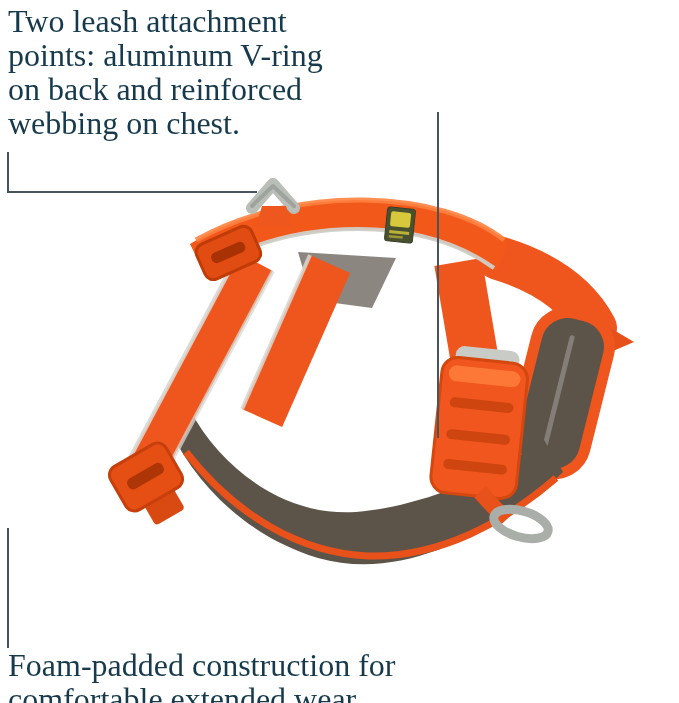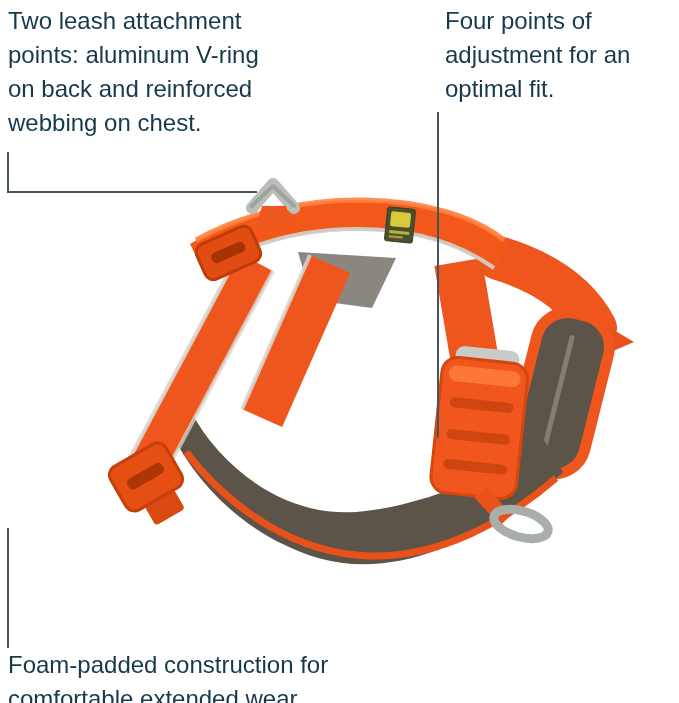--- a/index.html
+++ b/index.html
@@ -6,24 +6,25 @@
   .canvas{
     position:relative;
     width:679px;height:703px;
     background:#ffffff;
     overflow:hidden;
     font-family:"Liberation Sans", sans-serif;
   }
   .callout-text{
     position:absolute;
     color:#16394B;
-    font-size:24px;
+    font-size:32px;
     line-height:34px;
     white-space:pre-line;
     letter-spacing:0;
+    font-family:Liberation Serif, serif;
   }
   .callout-line{
     position:absolute;
     background:#46545B;
   }
   .v-line{width:2px;}
   .h-line{height:2px;}
   .harness{position:absolute;left:0;top:0;}
 </style>
 </head>
@@ -97,22 +98,19 @@
     <ellipse cx="521" cy="524" rx="28" ry="13" transform="rotate(16 521 524)" fill="none" stroke="#A9AEA9" stroke-width="9"></ellipse>
   </svg>
 
   <div class="callout-text" style="left:8px; top:4px; width:330px;">Two leash attachment
 points: aluminum V-ring
 on back and reinforced
 webbing on chest.</div>
   <div class="callout-line v-line" style="left:7px; top:152px; height:41px;"></div>
   <div class="callout-line h-line" style="left:7px; top:191px; width:250px;"></div>
 
-  <div class="callout-text" style="left:445px; top:4px; width:230px;">Four points of
-adjustment for an
-optimal fit.</div>
   <div class="callout-line v-line" style="left:437px; top:112px; height:326px;"></div>
 
   <div class="callout-line v-line" style="left:7px; top:528px; height:120px;"></div>
   <div class="callout-text" style="left:8px; top:648px; width:420px;">Foam-padded construction for
 comfortable extended wear.</div>
 
 </div>
 
 </body></html>

